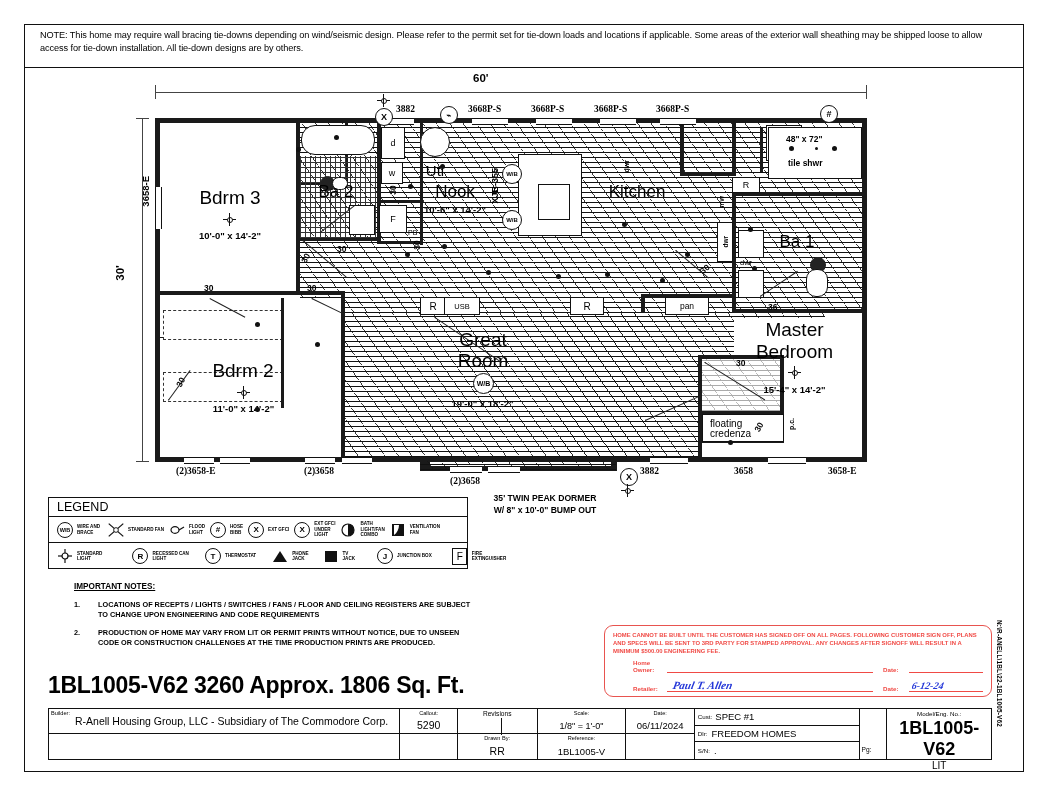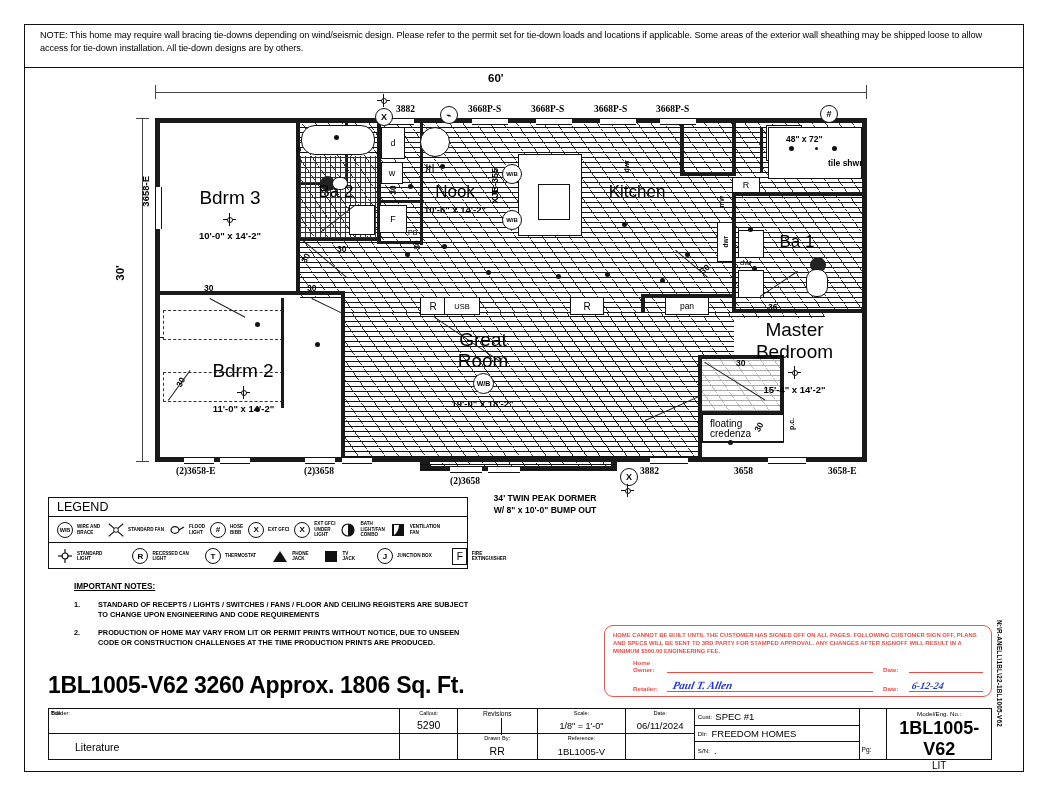--- a/index.html
+++ b/index.html
@@ -96,21 +96,21 @@
 
 <div class="page">
   <div class="sheet-border"></div>
 
   <div class="note-box">
     <p>NOTE:  This home may require wall bracing tie-downs depending on wind/seismic design. Please refer to the permit set for tie-down loads and locations if applicable. Some areas of the exterior wall sheathing may be shipped loose to allow access for tie-down installation. All tie-down designs are by others.</p>
   </div>
 
   <div class="plan">
 
-    <div class="dim-label" style="left:368px;top:0px;">60'</div>
+    <div class="dim-label" style="left:353px;top:0px;">60'</div>
     <div class="dim-line" style="left:35px;top:20px;width:712px;"></div>
     <div class="tick" style="left:35px;top:13px;height:14px;"></div>
     <div class="tick" style="left:746px;top:13px;height:14px;"></div>
 
     <div class="dim-label" style="left:-8px;top:195px;transform:rotate(-90deg);">30'</div>
     <div class="dim-line" style="left:22px;top:46px;width:1px;height:344px;"></div>
     <div class="tick" style="left:16px;top:46px;height:1px;width:13px;background:#444;"></div>
     <div class="tick" style="left:16px;top:389px;height:1px;width:13px;background:#444;"></div>
 
     <div class="walls">
@@ -255,30 +255,30 @@
       <div class="hatch" style="left:582px;top:287px;width:78px;height:52px;opacity:.35;"></div>
 
       <div class="rm-name" style="left:60px;top:115px;width:100px;font-size:19px;">Bdrm 3</div>
       <div class="ceillight" style="left:103px;top:141px;">
           <span></span>
         </div>
       <div class="rm-dim" style="left:55px;top:158px;width:110px;">10'-0" x 14'-2"</div>
 
       <div class="rm-name" style="left:182px;top:110px;width:68px;font-size:17px;">Ba 2</div>
 
-      <div class="rm-name" style="left:282px;top:90px;width:50px;font-size:12px;">Utl</div>
+      <div class="rm-name" style="left:290px;top:90px;width:50px;font-size:15px;">Utl</div>
 
       <div class="rm-name" style="left:300px;top:110px;width:70px;font-size:17px;">Nook</div>
       <div class="rm-dim" style="left:290px;top:132px;width:90px;">10'-6" x 14'-2"</div>
       <div class="vwin-lbl" style="left:370px;top:96px;font-size:9px;">XJB-355</div>
 
       <div class="rm-name" style="left:462px;top:110px;width:110px;font-size:17px;">Kitchen</div>
 
       <div class="sm-lbl b" style="left:666px;top:62px;font-size:8.5px;">48" x 72"</div>
-      <div class="sm-lbl b" style="left:668px;top:86px;font-size:8.5px;margin-left:40px;">tile shwr</div>
+      <div class="sm-lbl b" style="left:668px;top:86px;font-size:8.5px;">tile shwr</div>
       <div class="dot" style="left:669px;top:74px;"></div>
       <div class="dot" style="left:695px;top:75px;width:3px;height:3px;"></div>
       <div class="dot" style="left:712px;top:74px;"></div>
 
       <div class="rm-name" style="left:644px;top:160px;width:66px;font-size:17px;">Ba 1</div>
       <div class="sm-lbl" style="left:620px;top:186px;font-size:7.5px;">dwr</div>
 
       <div class="rm-name" style="left:68px;top:288px;width:110px;font-size:19px;">Bdrm 2</div>
       <div class="ceillight" style="left:117px;top:314px;">
           <span></span>
@@ -365,21 +365,21 @@
       <div class="win-lbl" style="left:536px;top:32px;">3668P-S</div>
       <div class="vwin-lbl" style="left:20px;top:104px;">3658-E</div>
 
       <div class="win-lbl" style="left:56px;top:394px;text-align:center;">(2)3658-E</div>
       <div class="win-lbl" style="left:184px;top:394px;">(2)3658</div>
       <div class="win-lbl" style="left:330px;top:404px;">(2)3658</div>
       <div class="win-lbl" style="left:520px;top:394px;">3882</div>
       <div class="win-lbl" style="left:614px;top:394px;">3658</div>
       <div class="win-lbl" style="left:708px;top:394px;">3658-E</div>
 
-      <div class="dormer-note" style="left:320px;top:420px;width:210px;">34' TWIN PEAK DORMER</div>
+      <div class="dormer-note" style="left:320px;top:420px;width:210px;">35' TWIN PEAK DORMER</div>
       <div class="dormer-note" style="left:320px;top:432px;width:210px;">W/ 8" x 10'-0" BUMP OUT</div>
     </div>
   </div>
 
   <div class="legend">
     <div class="legend-title">LEGEND</div>
     <div class="legend-row r1">
       <div class="lg-item" style="margin-left:6px;">
           <span class="lg-ico">
             <span class="sym" style="position:relative;width:14px;height:14px;font-size:5.5px;">W/B</span>
@@ -510,21 +510,21 @@
           <span class="lg-txt">FIRE
 EXTINGUISHER</span>
         </div>
     </div>
   </div>
 
   <div class="imp">
     <h4>IMPORTANT NOTES:</h4>
     <div class="nrow">
       <div class="nnum">1.</div>
-      <div class="ntxt">STANDARD OF RECEPTS / LIGHTS / SWITCHES / FANS / FLOOR AND CEILING REGISTERS ARE SUBJECT TO CHANGE UPON ENGINEERING AND CODE REQUIREMENTS</div>
+      <div class="ntxt">LOCATIONS OF RECEPTS / LIGHTS / SWITCHES / FANS / FLOOR AND CEILING REGISTERS ARE SUBJECT TO CHANGE UPON ENGINEERING AND CODE REQUIREMENTS</div>
     </div>
     <div class="nrow">
       <div class="nnum">2.</div>
       <div class="ntxt">PRODUCTION OF HOME MAY VARY FROM LIT OR PERMIT PRINTS WITHOUT NOTICE, DUE TO UNSEEN CODE OR CONSTRUCTION CHALLENGES AT THE TIME PRODUCTION PRINTS ARE PRODUCED.</div>
     </div>
   </div>
 
   <div class="approval">
     <div class="atxt">HOME CANNOT BE BUILT UNTIL THE CUSTOMER HAS SIGNED OFF ON ALL PAGES. FOLLOWING CUSTOMER SIGN OFF, PLANS AND SPECS WILL BE SENT TO 3RD PARTY FOR STAMPED APPROVAL.  ANY CHANGES AFTER SIGNOFF WILL RESULT IN A MINIMUM $500.00 ENGINEERING FEE.</div>
     <div class="sigline">
@@ -544,24 +544,21 @@
       </div>
     </div>
   </div>
 
   <div class="bigmodel">1BL1005-V62 3260  Approx. 1806 Sq. Ft.</div>
 
   <div class="tblock">
     <div class="tb-cell tb-left">
       <div class="half top">
         <span class="tb-cap">Builder:</span>
-      </div>
-      <div class="half">
-        <span class="tb-cap">Title:</span>
-        <span class="tb-val">Literature</span>
+        <span class="tb-val">R-Anell Housing Group, LLC - Subsidiary of The Commodore Corp.</span>
       </div>
     </div>
 
     <div class="tb-cell" style="width:62px;">
       <div style="height:50%;border-bottom:1.2px solid #111;box-sizing:border-box;position:relative;">
         <span class="tb-cap" style="left:0;width:100%;text-align:center;">Callout:</span>
         <div class="ctr">
             <span class="tb-val">5290</span>
           </div>
       </div>

